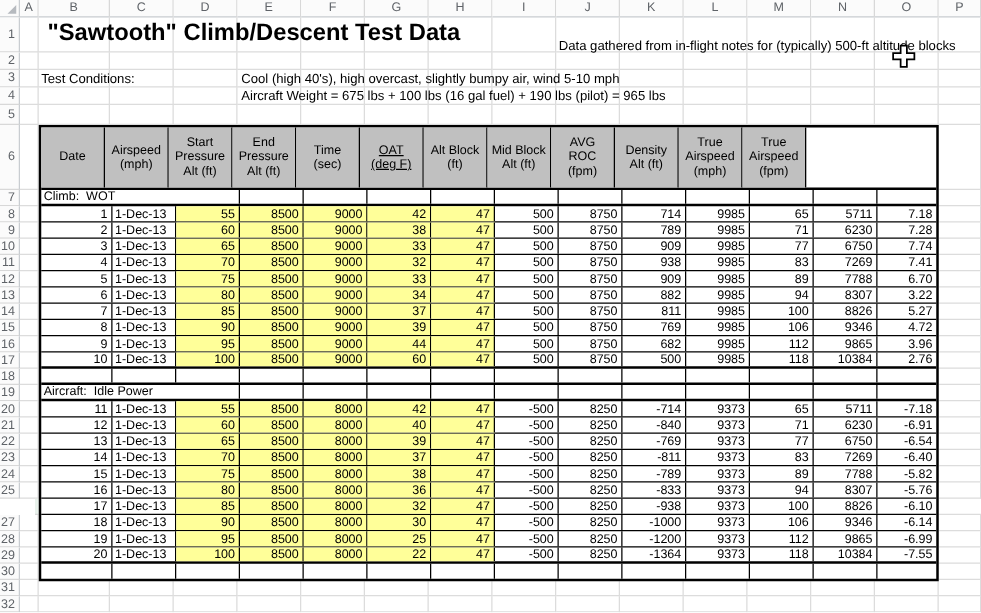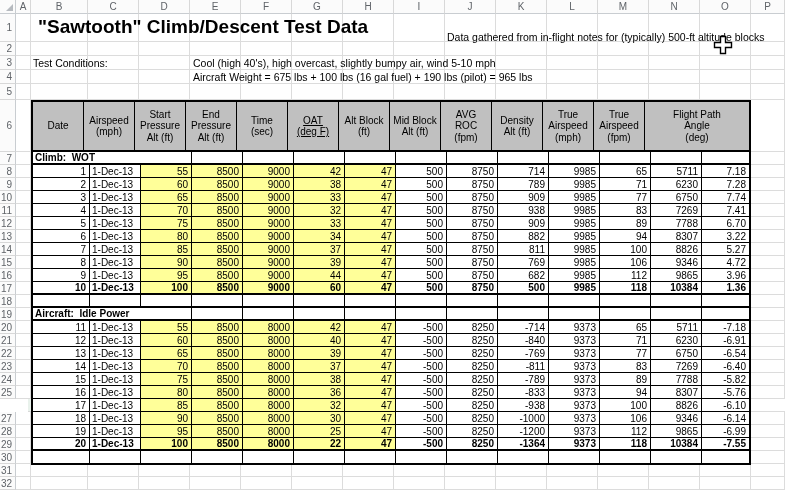--- a/index.html
+++ b/index.html
@@ -26,21 +26,21 @@
   .title{position:absolute;left:38px;top:16px;font-size:19px;font-weight:bold;z-index:3;white-space:pre;}
   .note{position:absolute;left:447px;top:31px;font-size:10.5px;z-index:3;white-space:pre;}
   .tclabel{position:absolute;left:33px;top:57px;font-size:10.5px;z-index:3;white-space:pre;}
   .cond1{position:absolute;left:193px;top:57px;font-size:10.5px;z-index:3;white-space:pre;}
   .cond2{position:absolute;left:193px;top:71px;font-size:10.5px;z-index:3;white-space:pre;}
   
   .tbl{position:absolute;left:31px;top:100px;width:720px;z-index:2;box-sizing:border-box;
        border:2px solid #000;background:#fff;}
   .trow{display:flex;box-sizing:border-box;border-bottom:1px solid #000;height:13px;}
   .trow.hdr{height:50px;border-bottom:2px solid #000;}
-  .trow.thick{border-bottom:2px solid #000;font-weight:bold;}
+  .trow.thick{border-bottom:2px solid #000;}
   .trow.noline{border-bottom:none;height:12px;}
   .th{box-sizing:border-box;background:var(--hdr-gray,#c0c0c0);border-right:1px solid #000;
       display:flex;flex-direction:column;align-items:center;justify-content:center;
       text-align:center;font-size:10px;line-height:11.5px;white-space:pre-line;}
   .tc{box-sizing:border-box;border-right:1px solid #000;font-size:10px;
       display:flex;align-items:center;justify-content:flex-end;padding:0 3px 0 1px;
       overflow:visible;white-space:pre;}
   .tc.left{justify-content:flex-start;padding:0 1px 0 2px;}
   .tc.yellow{background:var(--yellow,#ffff99);}
   .tc.lab{font-size:10px;}
@@ -715,23 +715,20 @@
 ROC
 (fpm)</div>
         <div class="th" style="width: 51px;">Density
 Alt (ft)</div>
         <div class="th" style="width: 51px;">True
 Airspeed
 (mph)</div>
         <div class="th" style="width: 51px;">True
 Airspeed
 (fpm)</div>
-        <div class="th last">Flight Path
-Angle
-(deg)</div>
       </div>
       <div class="trow thick">
         <div class="tc left lab" style="width: 159px;">Climb:  WOT</div>
         <div class="tc" style="width: 51px;"></div>
         <div class="tc" style="width: 51px;"></div>
         <div class="tc" style="width: 51px;"></div>
         <div class="tc" style="width: 51px;"></div>
         <div class="tc" style="width: 51px;"></div>
         <div class="tc" style="width: 51px;"></div>
         <div class="tc" style="width: 51px;"></div>
@@ -891,21 +888,21 @@
         <div class="tc yellow" style="width: 51px;">8500</div>
         <div class="tc yellow" style="width: 51px;">9000</div>
         <div class="tc yellow" style="width: 51px;">60</div>
         <div class="tc yellow" style="width: 51px;">47</div>
         <div class="tc" style="width: 51px;">500</div>
         <div class="tc" style="width: 51px;">8750</div>
         <div class="tc" style="width: 51px;">500</div>
         <div class="tc" style="width: 51px;">9985</div>
         <div class="tc" style="width: 51px;">118</div>
         <div class="tc" style="width: 51px;">10384</div>
-        <div class="tc last">1.36</div>
+        <div class="tc last">2.76</div>
       </div>
       <div class="trow thick">
         <div class="tc" style="width: 57px;"></div>
         <div class="tc" style="width: 51px;"></div>
         <div class="tc" style="width: 51px;"></div>
         <div class="tc" style="width: 51px;"></div>
         <div class="tc" style="width: 51px;"></div>
         <div class="tc" style="width: 51px;"></div>
         <div class="tc" style="width: 51px;"></div>
         <div class="tc" style="width: 51px;"></div>

